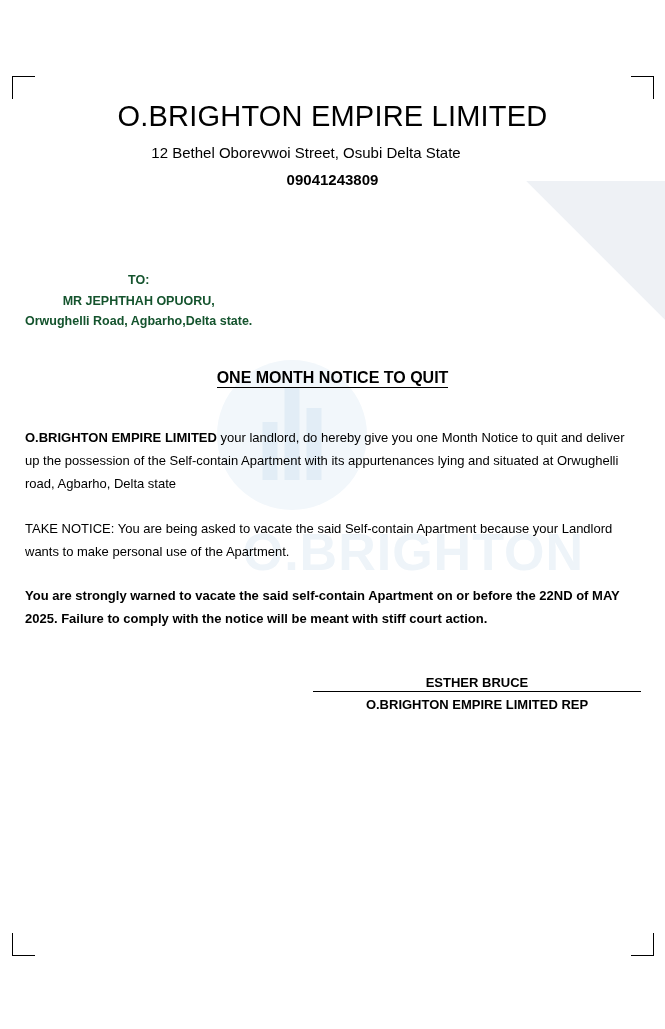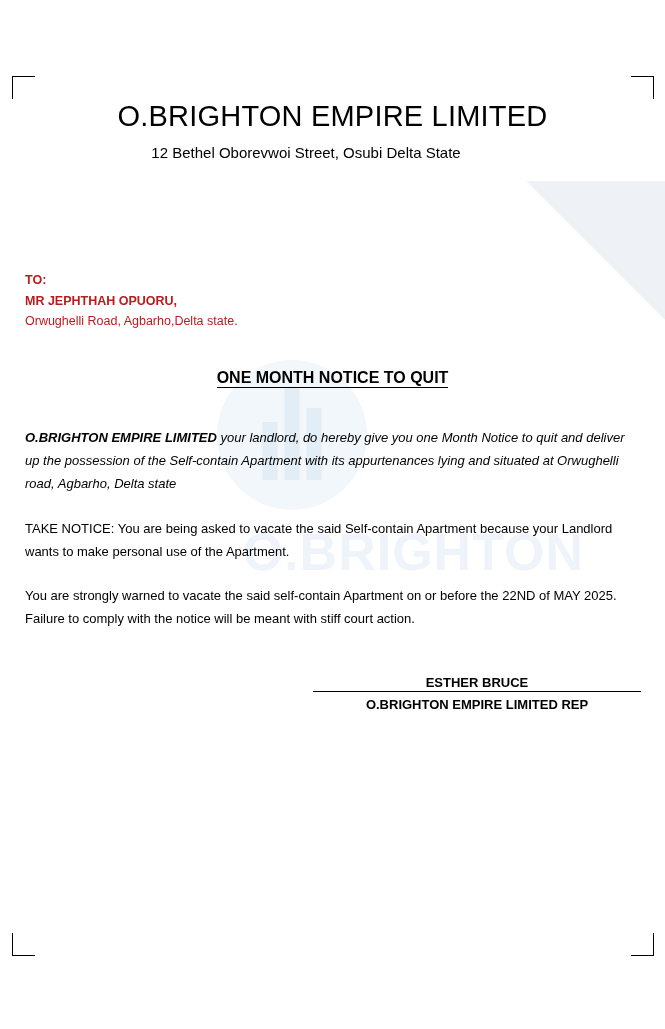--- a/index.html
+++ b/index.html
@@ -136,25 +136,26 @@
     font-weight: 700;
     color: #000000;
   }
 
   .to-block {
     position: absolute;
     left: 25px;
     top: 270px;
     font-size: 12.5px;
     line-height: 1.65;
-    color: #b91c1c;
+    color: #14532d;
+    text-align: center;
   }
   .to-block .lbl { font-weight: 700; }
   .to-block .recipient { font-weight: 700; }
-  .to-block .addr { font-weight: 400; }
+  .to-block .addr { font-weight: 700; }
 
   .notice-title {
     position: absolute;
     left: 0;
     top: 369px;
     width: 665px;
     text-align: center;
     font-size: 16px;
     font-weight: 700;
     color: #000000;
@@ -167,23 +168,23 @@
   .para {
     position: absolute;
     left: 25px;
     width: 616px;
     font-size: 13px;
     line-height: 1.75;
     color: #000000;
     text-align: left;
   }
   .para b { font-weight: 700; }
-  .p1 { top: 427px; font-style: italic; }
+  .p1 { top: 427px; }
   .p2 { top: 518px; }
-  .p3 { top: 585px; }
+  .p3 { top: 585px; font-weight: bold; }
 
   .sign-line {
     position: absolute;
     left: 313px;
     top: 691px;
     width: 328px;
     border-bottom: 1px solid #000000;
   }
   .sign-name {
     position: absolute;
@@ -228,20 +229,21 @@
           <i></i>
       </div>
     </div>
     <div class="wm-title">O.BRIGHTON</div>
   </div>
 
   <div class="content">
 
     <div class="company-name">O.BRIGHTON EMPIRE LIMITED</div>
     <div class="company-address">12 Bethel Oborevwoi Street, Osubi Delta State</div>
+    <div class="company-phone">09041243809</div>
 
     <div class="to-block">
       <div class="lbl">TO:</div>
       <div class="recipient">MR JEPHTHAH OPUORU,</div>
       <div class="addr">Orwughelli Road, Agbarho,Delta state.</div>
     </div>
 
     <div class="notice-title">
       <span>ONE MONTH NOTICE TO QUIT</span>
     </div>

